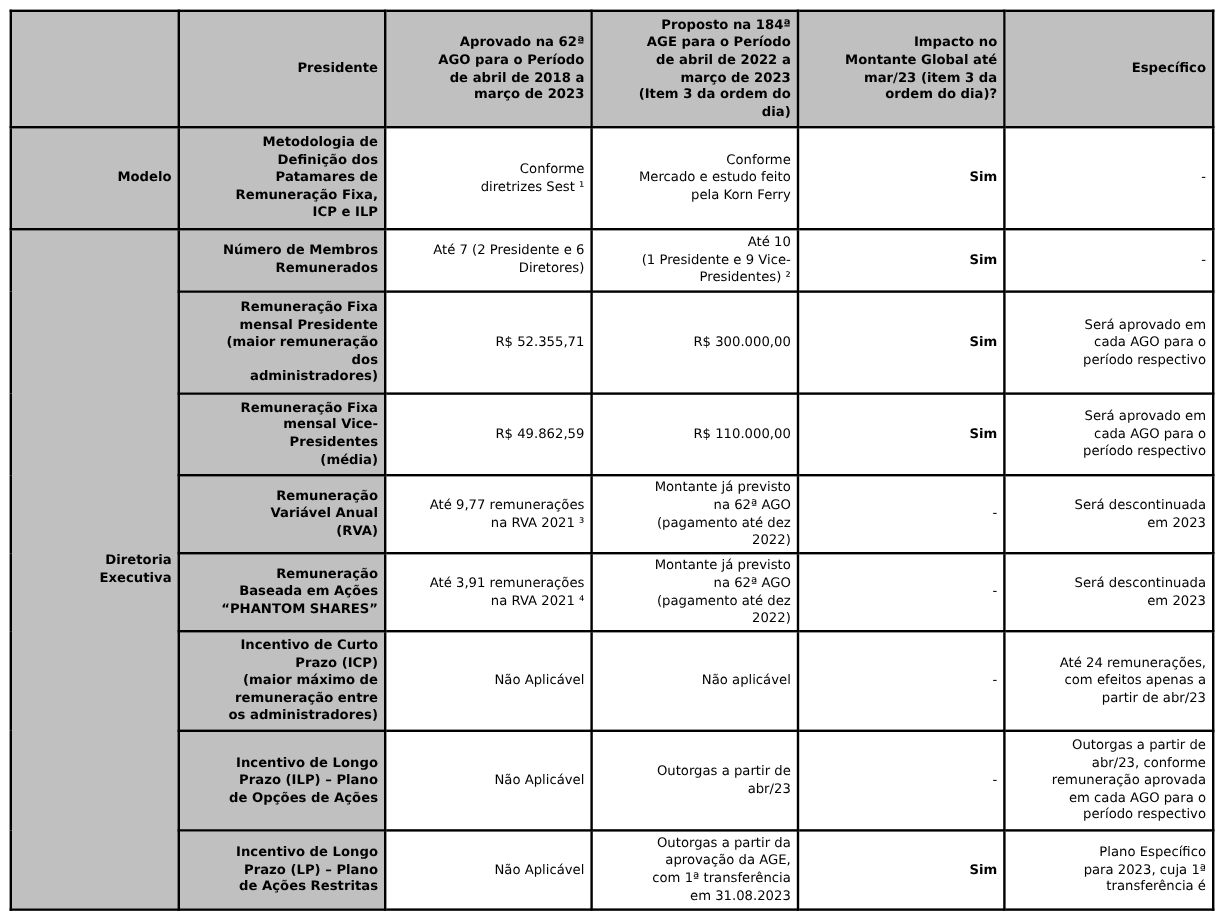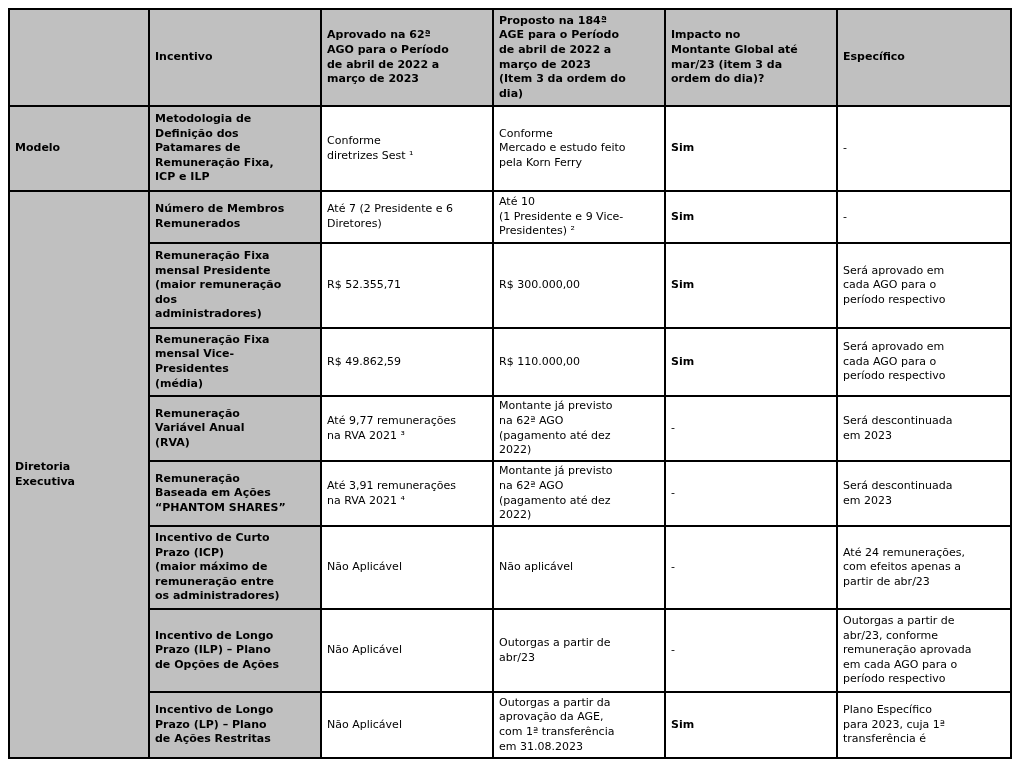--- a/index.html
+++ b/index.html
@@ -11,21 +11,21 @@
     overflow: hidden;
     font-family: "DejaVu Sans", "Liberation Sans", sans-serif;
   }
   table.remun-table {
     border-collapse: collapse;
     table-layout: fixed;
     margin: 8px 0 0 8px;
   }
   table.remun-table td, table.remun-table th {
     border: 2px solid #000000;
-    text-align: left;
+    text-align: right;
     vertical-align: middle;
     white-space: pre-line;
     font-size: 11px;
     line-height: 1.32;
     padding: 2px 5px;
     color: #000000;
     overflow: hidden;
   }
   .gray {
     background: #c0c0c0;
@@ -46,24 +46,24 @@
       <col style="width:172px">
       <col style="width:172px">
     <col style="width:172px">
       <col style="width:172px">
       <col style="width:174px">
   </colgroup>
 
   <tbody>
       <tr style="height:97px">
     <th class="gray"></th>
-    <th class="gray">Incentivo</th>
+    <th class="gray">Presidente</th>
     <th class="gray">Aprovado na 62ª
 AGO para o Período
-de abril de 2022 a
+de abril de 2018 a
 março de 2023</th>
     <th class="gray">Proposto na 184ª
 AGE para o Período
 de abril de 2022 a
 março de 2023
 (Item 3 da ordem do
 dia)</th>
     <th class="gray">Impacto no
 Montante Global até
 mar/23 (item 3 da

